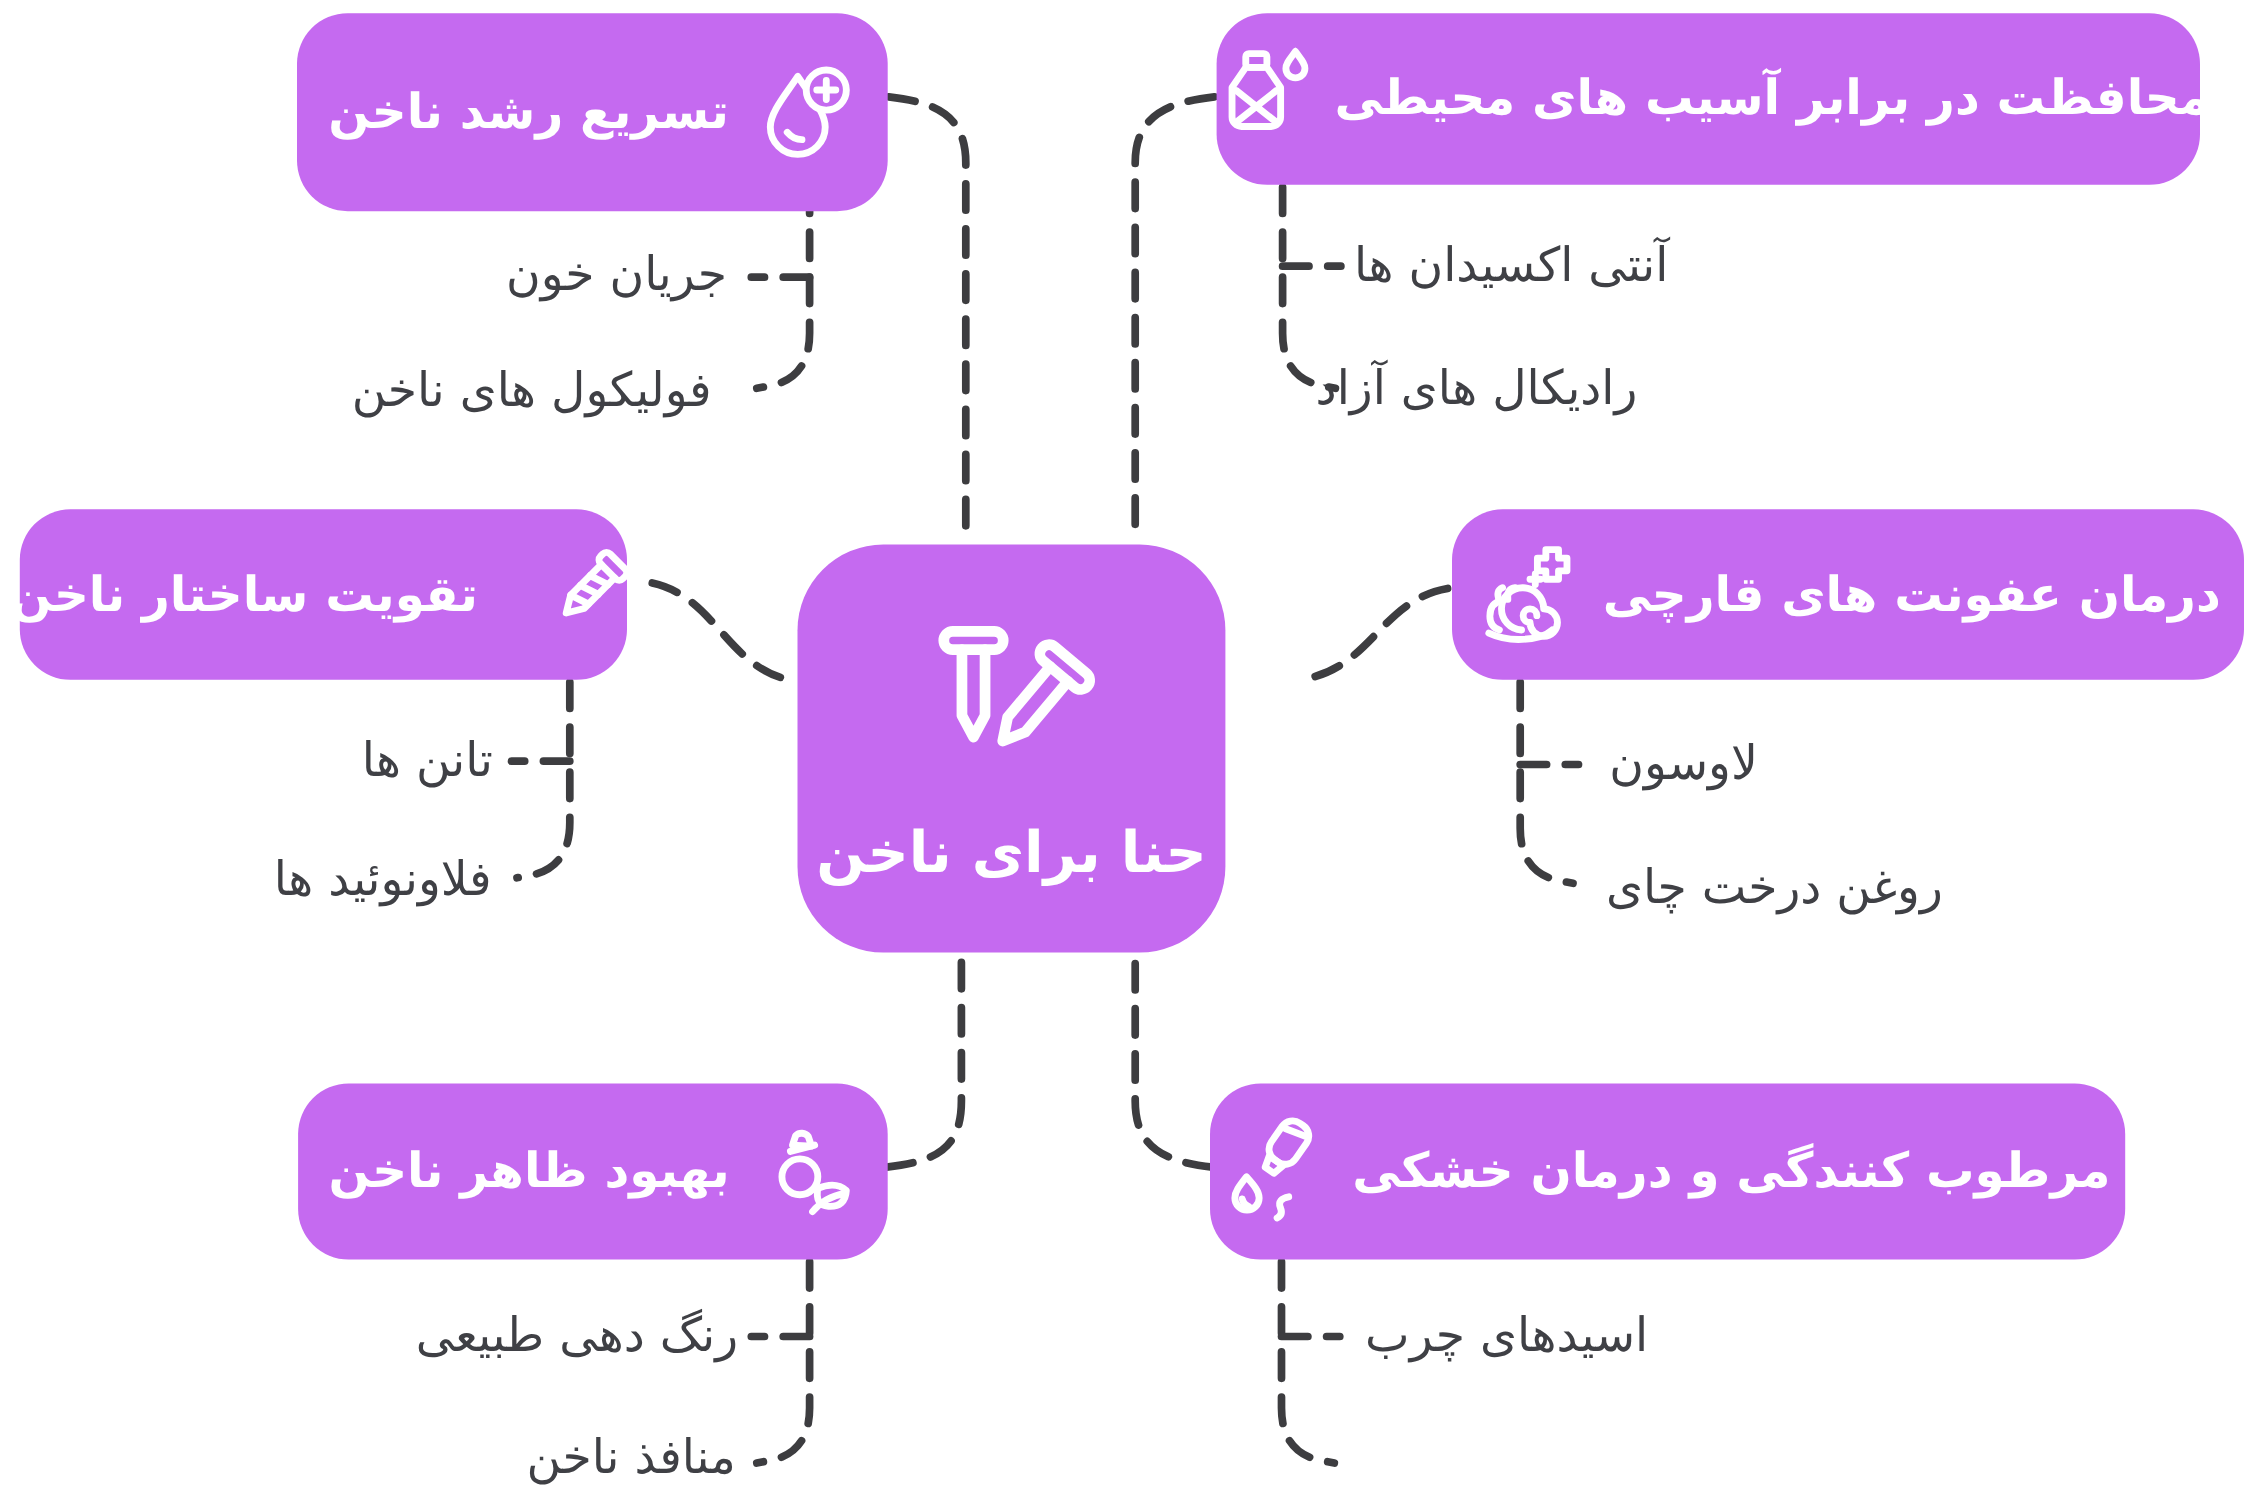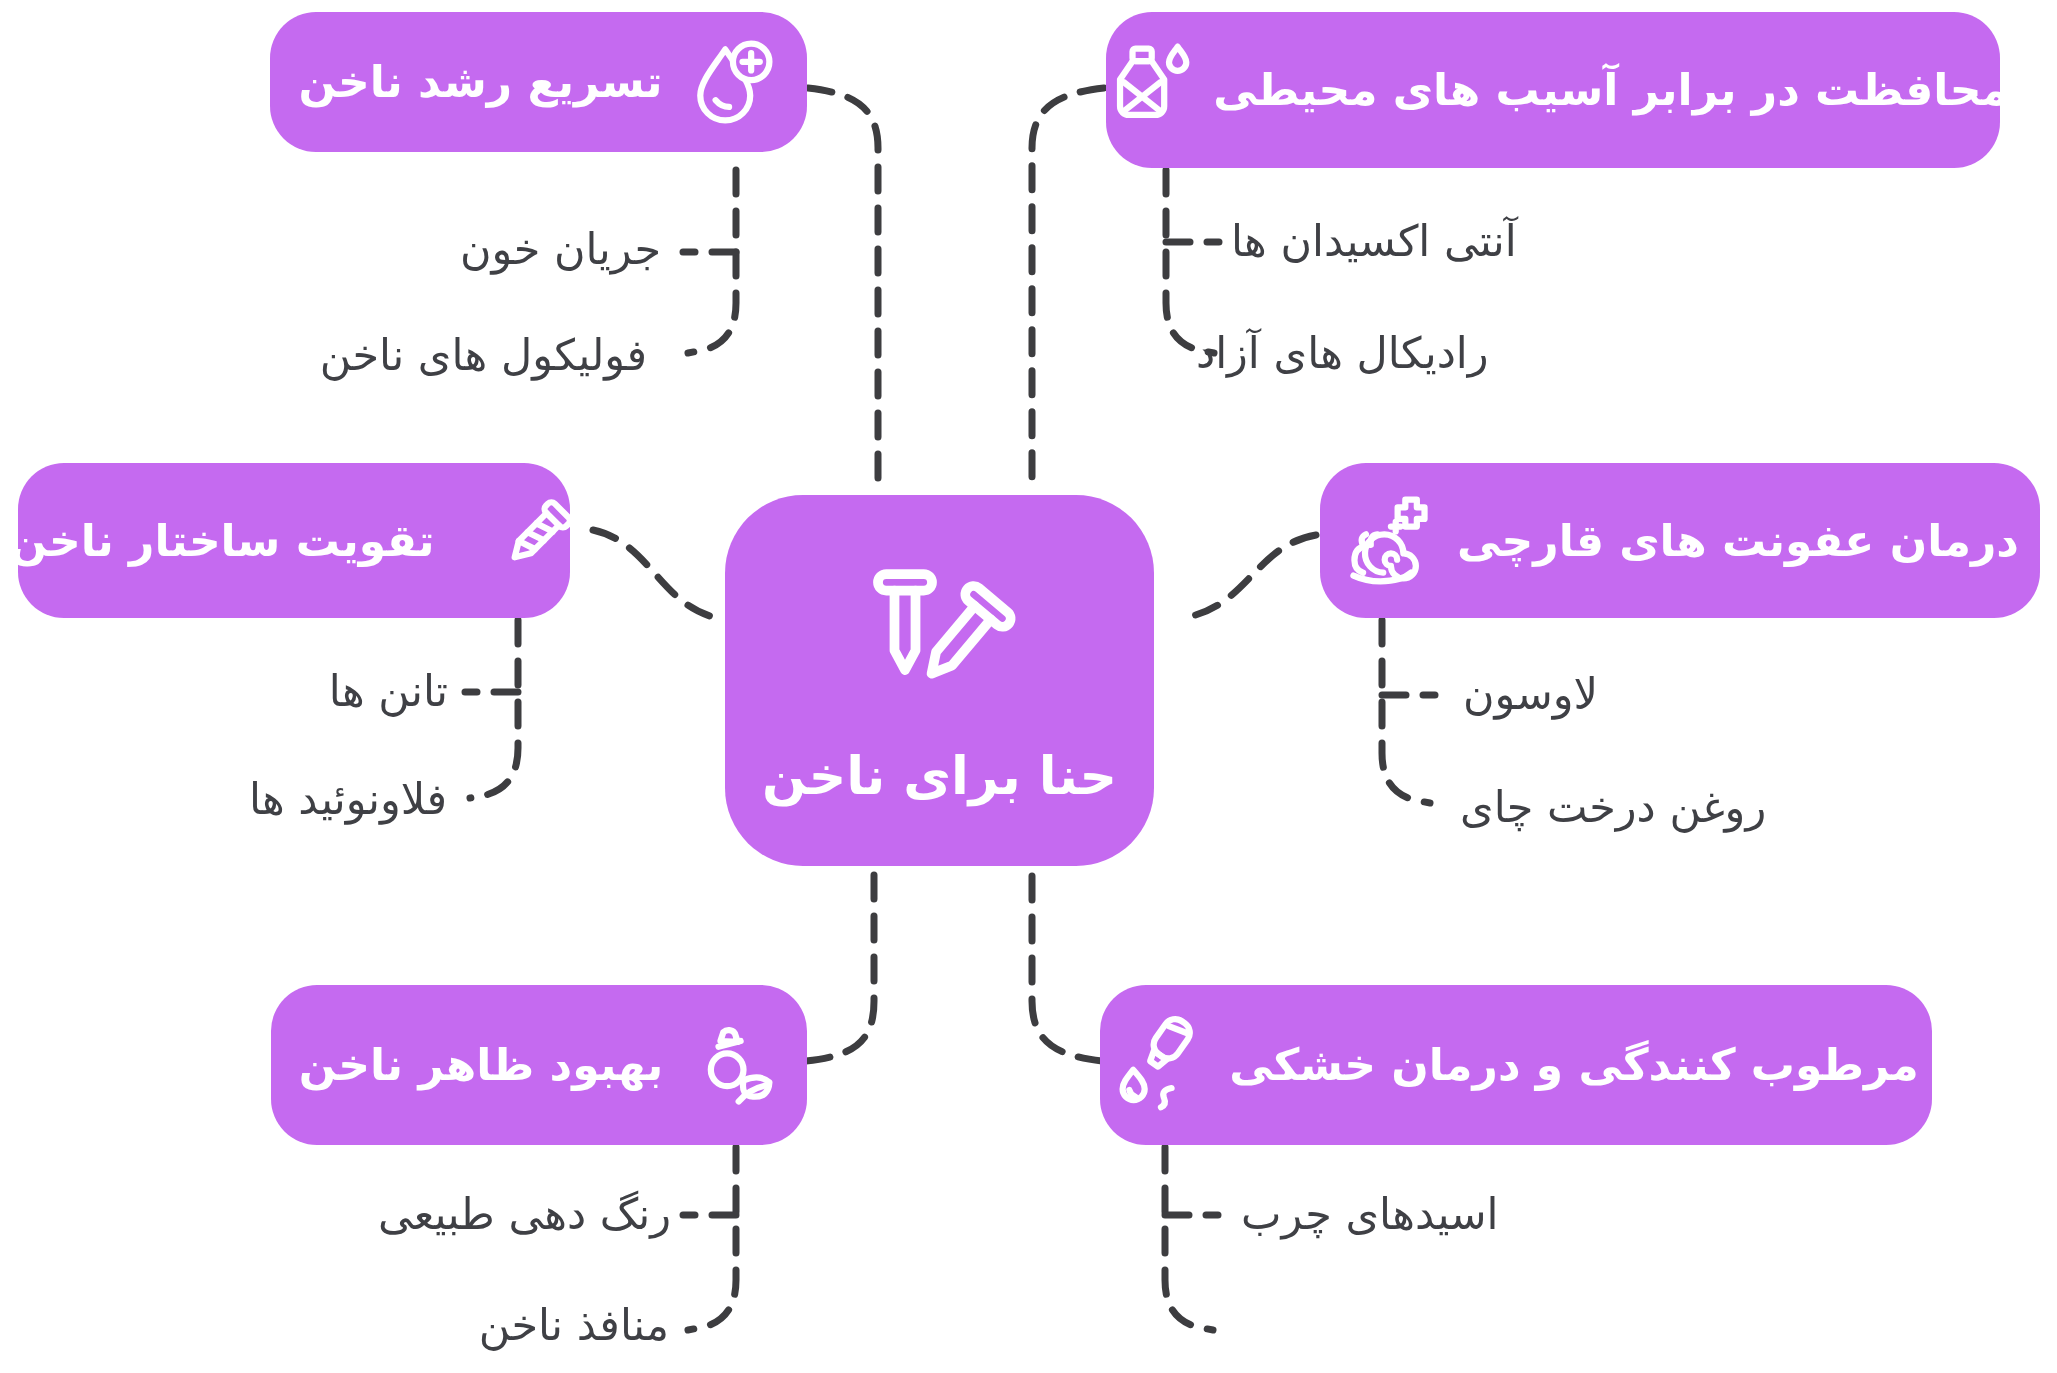--- a/index.html
+++ b/index.html
@@ -6,25 +6,25 @@
   body{font-family:"DejaVu Sans","Liberation Sans",sans-serif;}
   .stage{position:relative;width:2057px;height:1373px;background:#ffffff;overflow:hidden;}
   .conn-layer{position:absolute;left:0;top:0;width:2057px;height:1373px;}
   .conn{fill:none;stroke:#3d3d40;stroke-width:7;stroke-linecap:round;stroke-dasharray:24 17;}
   .box{position:absolute;background:#c56af0;border-radius:46px;display:flex;align-items:center;justify-content:center;gap:20px;padding:0 26px;box-sizing:border-box;}
   .box-title{color:#ffffff;font-weight:700;font-size:44px;white-space:nowrap;line-height:1;}
   .icon{flex:0 0 auto;display:flex;align-items:center;justify-content:center;}
   .icon svg{overflow:visible;display:block;}
   .icon svg *{fill:none;stroke:#ffffff;stroke-width:6.5;stroke-linecap:round;stroke-linejoin:round;}
   .icon svg .fillbg{fill:#c56af0;}
-  .center-box{position:absolute;left:725px;top:495px;width:429px;height:371px;background:#c56af0;border-radius:78px;display:flex;flex-direction:column;align-items:center;justify-content:center;gap:26px;}
+  .center-box{position:absolute;left:725px;top:495px;width:389px;height:371px;background:#c56af0;border-radius:78px;display:flex;flex-direction:column;align-items:center;justify-content:center;gap:26px;}
   .center-title{color:#ffffff;font-weight:700;font-size:52px;line-height:1;}
   .child{position:absolute;transform:translateY(-50%);font-size:43px;color:#3f4045;white-space:nowrap;line-height:1.2;}
   
-  .pos-tl{left:270px;top:12px;width:537px;height:140px;}
+  .pos-tl{left:270px;top:12px;width:537px;height:180px;}
   .pos-tr{left:1106px;top:12px;width:894px;height:156px;}
   .pos-ml{left:18px;top:463px;width:552px;height:155px;gap:48px;}
   .pos-mr{left:1320px;top:463px;width:720px;height:155px;}
   .pos-bl{left:271px;top:985px;width:536px;height:160px;}
   .pos-br{left:1100px;top:985px;width:832px;height:160px;}
   
   .pos-tl1{right:1396px;top:250px;}
   .pos-tl2{right:1410px;top:356px;}
   .pos-tr1{left:1231px;top:242px;}
   .pos-tr2{left:1196px;top:354px;}

